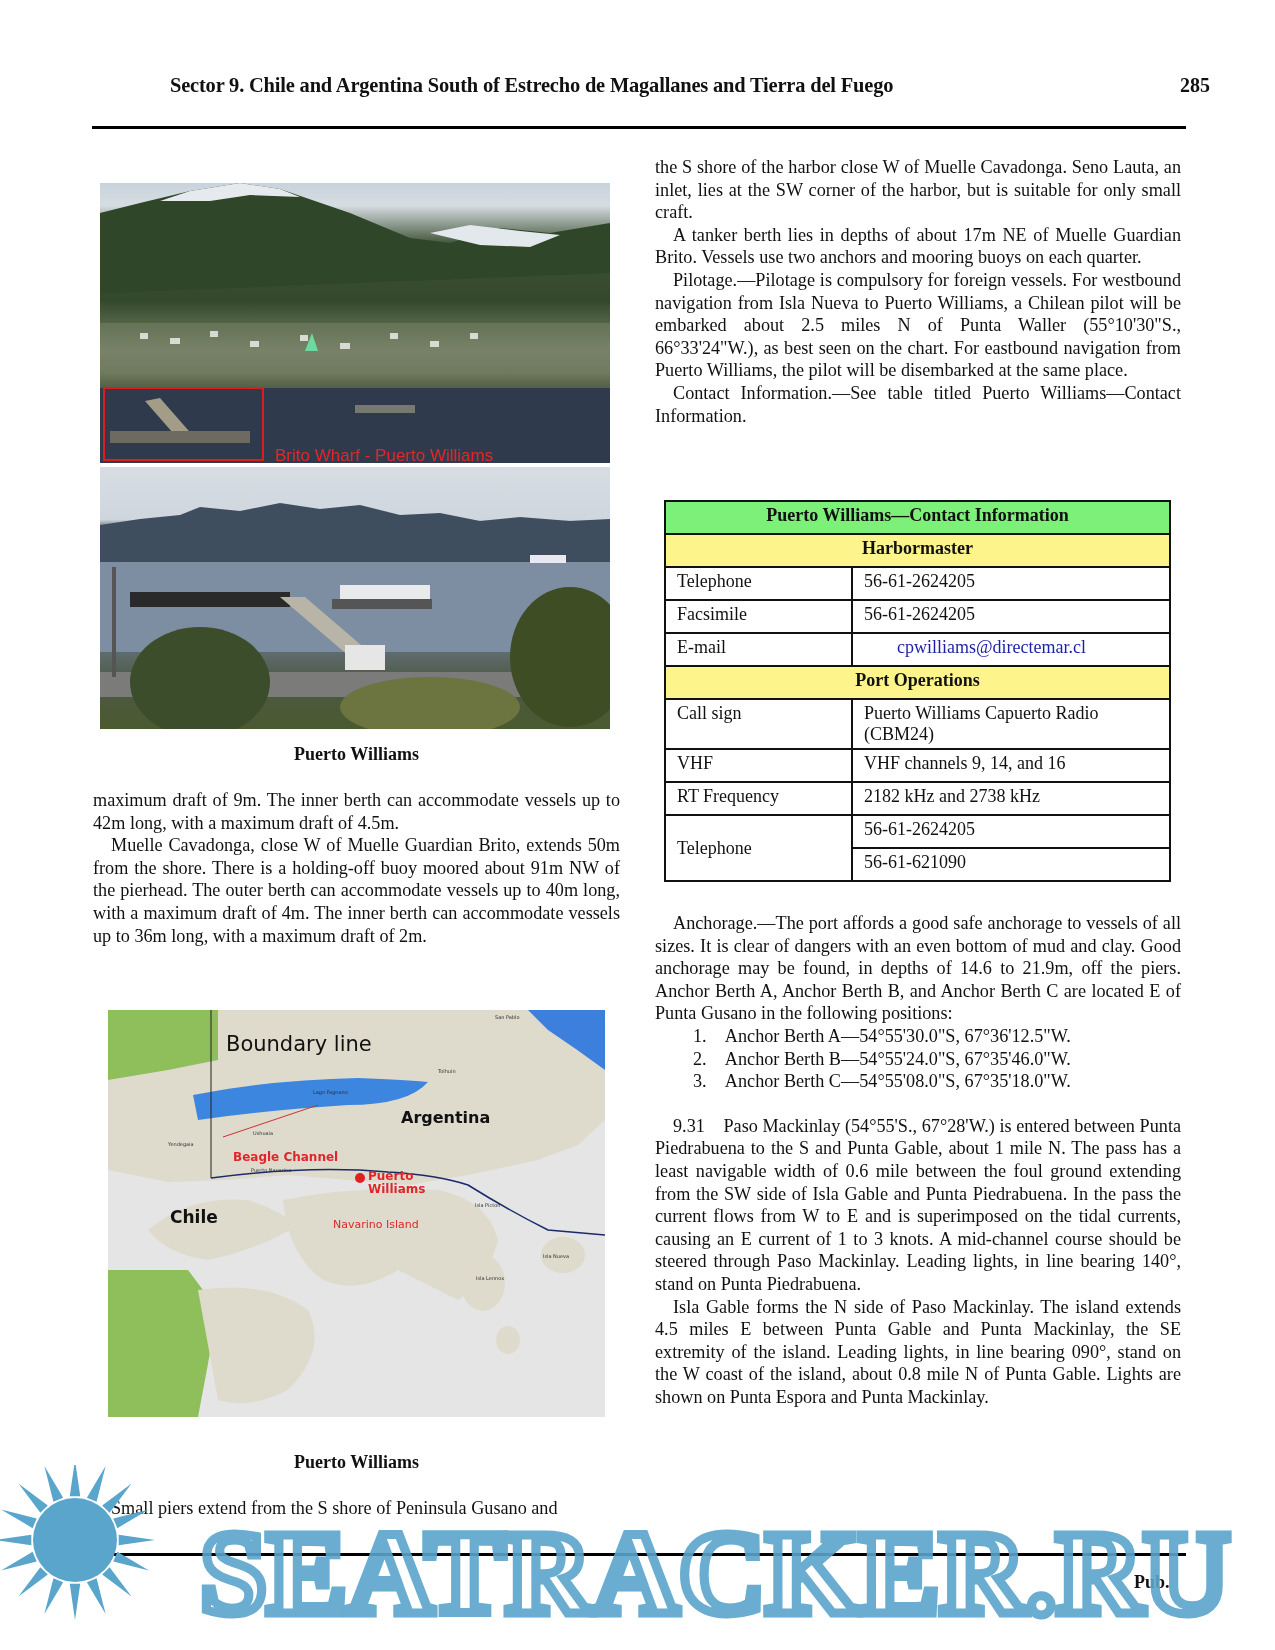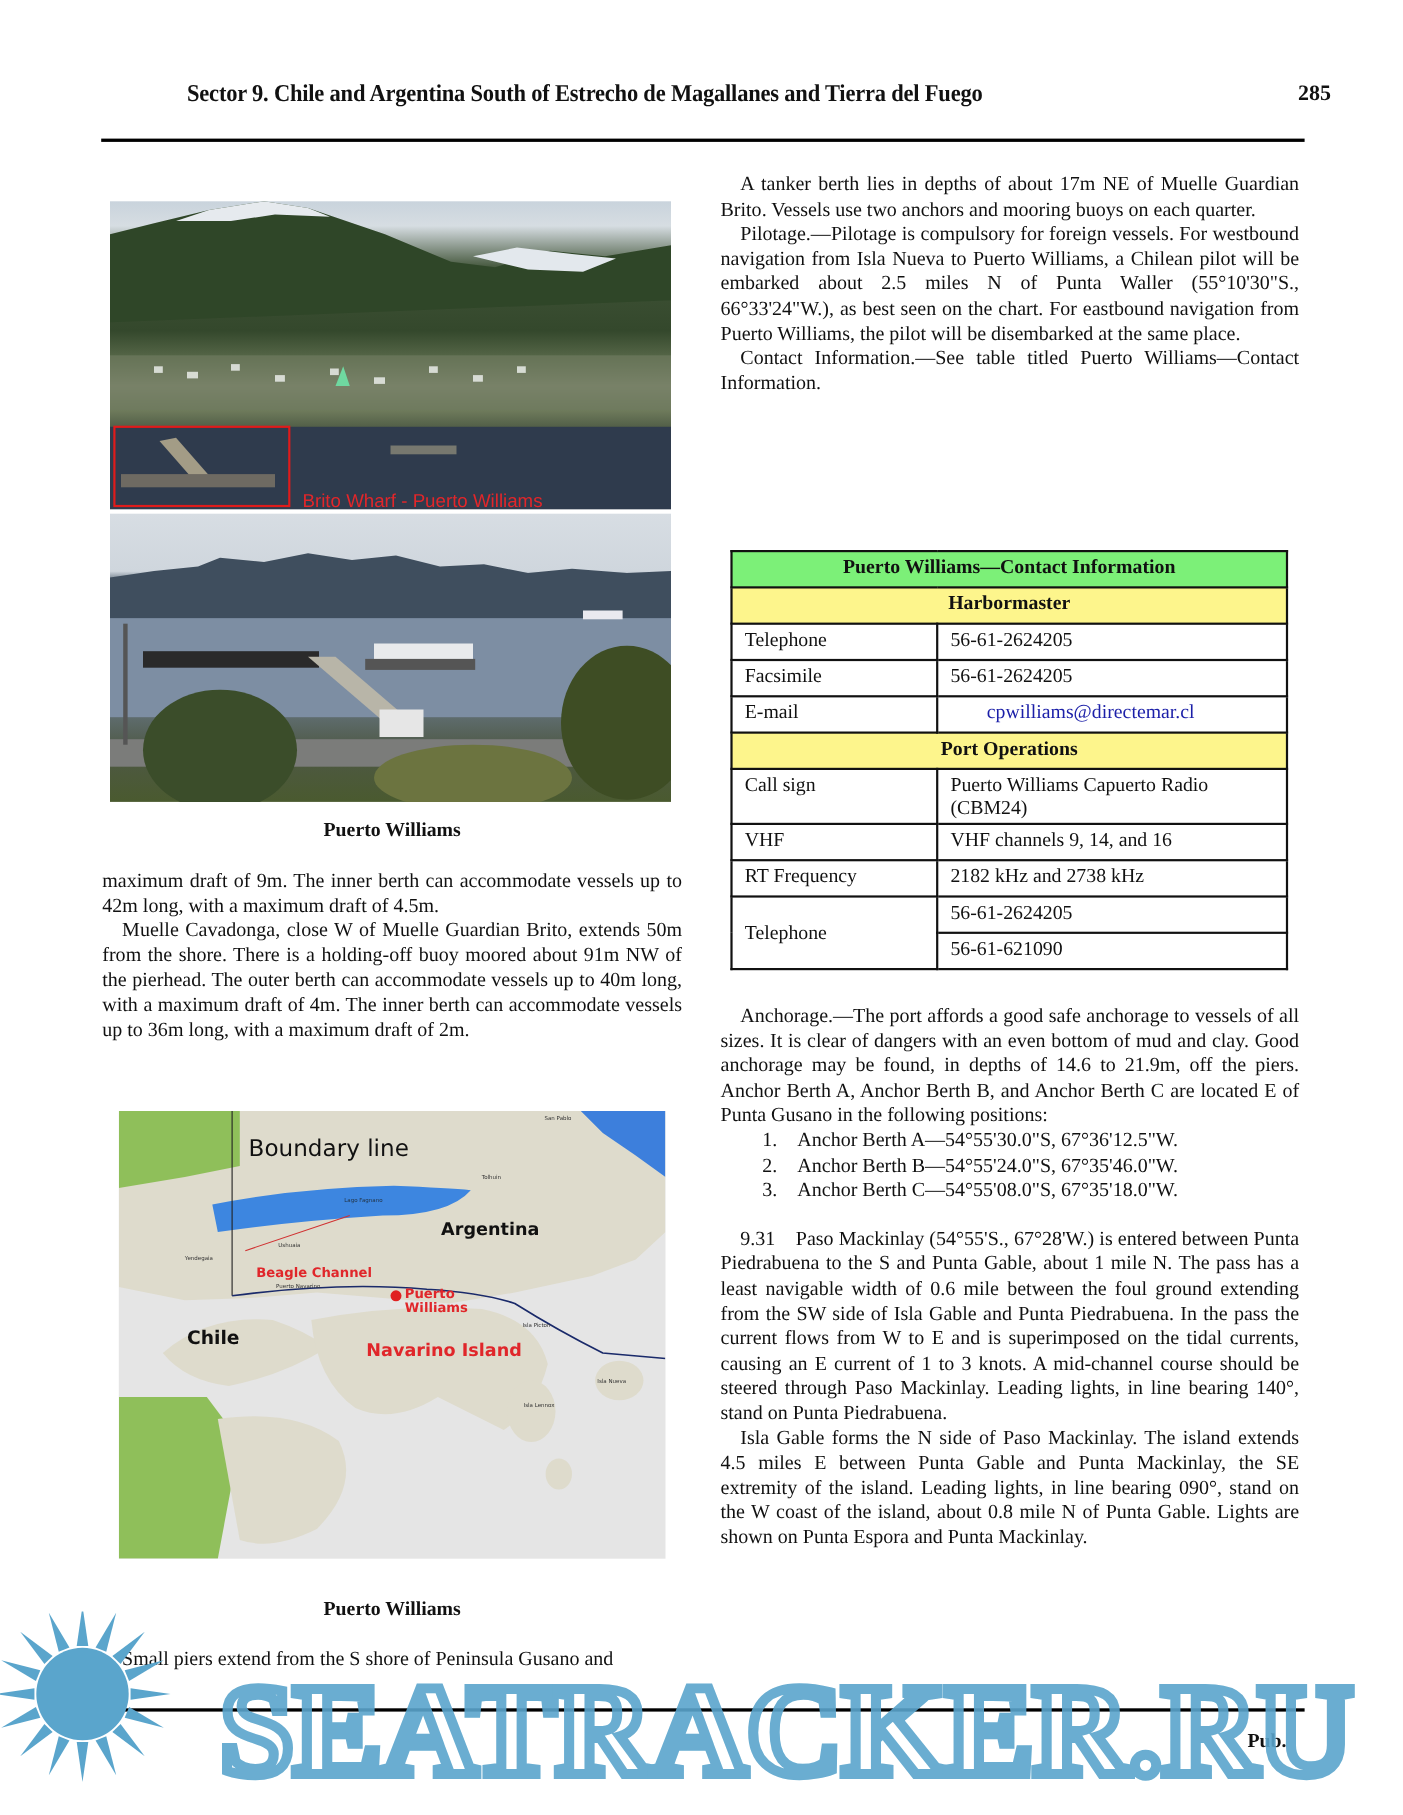--- a/index.html
+++ b/index.html
@@ -123,38 +123,39 @@
     <line x1="103" y1="0" x2="103" y2="168" stroke="#222" stroke-width="1"></line>
     <path d="M103,168 Q200,155 280,162 Q330,165 360,175 Q400,200 440,220 L497,225" fill="none" stroke="#1a2a6a" stroke-width="1.5"></path>
     <line x1="115" y1="127" x2="210" y2="95" stroke="#d03030" stroke-width="1"></line>
     <circle cx="252" cy="168" r="5" fill="#e02020"></circle>
   </svg>
   <div class="maplbl" style="left:118px; top:22px; font-size:21px; color:#111;">Boundary line</div>
   <div class="maplbl" style="left:293px; top:98px; font-size:16px; font-weight:bold; color:#111;">Argentina</div>
   <div class="maplbl" style="left:62px; top:197px; font-size:17px; font-weight:bold; color:#111;">Chile</div>
   <div class="maplbl" style="left:125px; top:140px; font-size:12px; font-weight:bold; color:#e0262a;">Beagle Channel</div>
   <div class="maplbl" style="left:260px; top:160px; width:60px; font-size:12px; font-weight:bold; color:#e0262a; white-space:normal; line-height:13px;">Puerto Williams</div>
-  <div class="maplbl" style="left:225px; top:208px; font-size:16px; font-weight:bold; color:#e0262a;">Navarino Island</div>
+  <div class="maplbl" style="left:225px; top:208px; font-size:11px; font-weight:normal; color:#e0262a;">Navarino Island</div>
   <div class="maplbl" style="left:205px; top:79px; font-size:5px; color:#234;">Lago Fagnano</div>
   <div class="maplbl" style="left:145px; top:120px; font-size:5px; color:#333;">Ushuaia</div>
   <div class="maplbl" style="left:387px; top:4px; font-size:5px; color:#333;">San Pablo</div>
   <div class="maplbl" style="left:330px; top:58px; font-size:5px; color:#333;">Tolhuin</div>
   <div class="maplbl" style="left:60px; top:131px; font-size:5px; color:#333;">Yendegaia</div>
   <div class="maplbl" style="left:143px; top:157px; font-size:5px; color:#333;">Puerto Navarino</div>
   <div class="maplbl" style="left:367px; top:192px; font-size:5px; color:#333;">Isla Picton</div>
   <div class="maplbl" style="left:368px; top:265px; font-size:5px; color:#333;">Isla Lennox</div>
   <div class="maplbl" style="left:435px; top:243px; font-size:5px; color:#333;">Isla Nueva</div>
 </div>
 <div class="abs caption" style="left:93px; top:1452px;">Puerto Williams</div>
 
 <div class="abs left-col" style="top:1497px;">
   <p class="para"><span class="ind"></span><span>Small piers extend from the S shore of Peninsula Gusano and</span></p>
 </div>
 
 <div class="abs right-col" style="top:156px;">
+  <p class="para">the S shore of the harbor close W of Muelle Cavadonga. Seno Lauta, an inlet, lies at the SW corner of the harbor, but is suitable for only small craft.</p>
   <p class="para"><span class="ind"></span><span>A tanker berth lies in depths of about 17m NE of Muelle Guardian Brito. Vessels use two anchors and mooring buoys on each quarter.</span></p>
   <p class="para"><span class="ind"></span><b>Pilotage.</b><span>—Pilotage is compulsory for foreign vessels. For westbound navigation from Isla Nueva to Puerto Williams, a Chilean pilot will be embarked about 2.5 miles N of Punta Waller (55°10'30"S., 66°33'24"W.), as best seen on the chart. For eastbound navigation from Puerto Williams, the pilot will be disembarked at the same place.</span></p>
   <p class="para"><span class="ind"></span><b>Contact Information.</b><span>—See table titled </span><b>Puerto Williams—Contact Information</b><span>.</span></p>
 </div>
 
 <table class="contact">
   <tbody>
       <tr>
         <td colspan="2" class="title">Puerto Williams—Contact Information</td>
       </tr>

